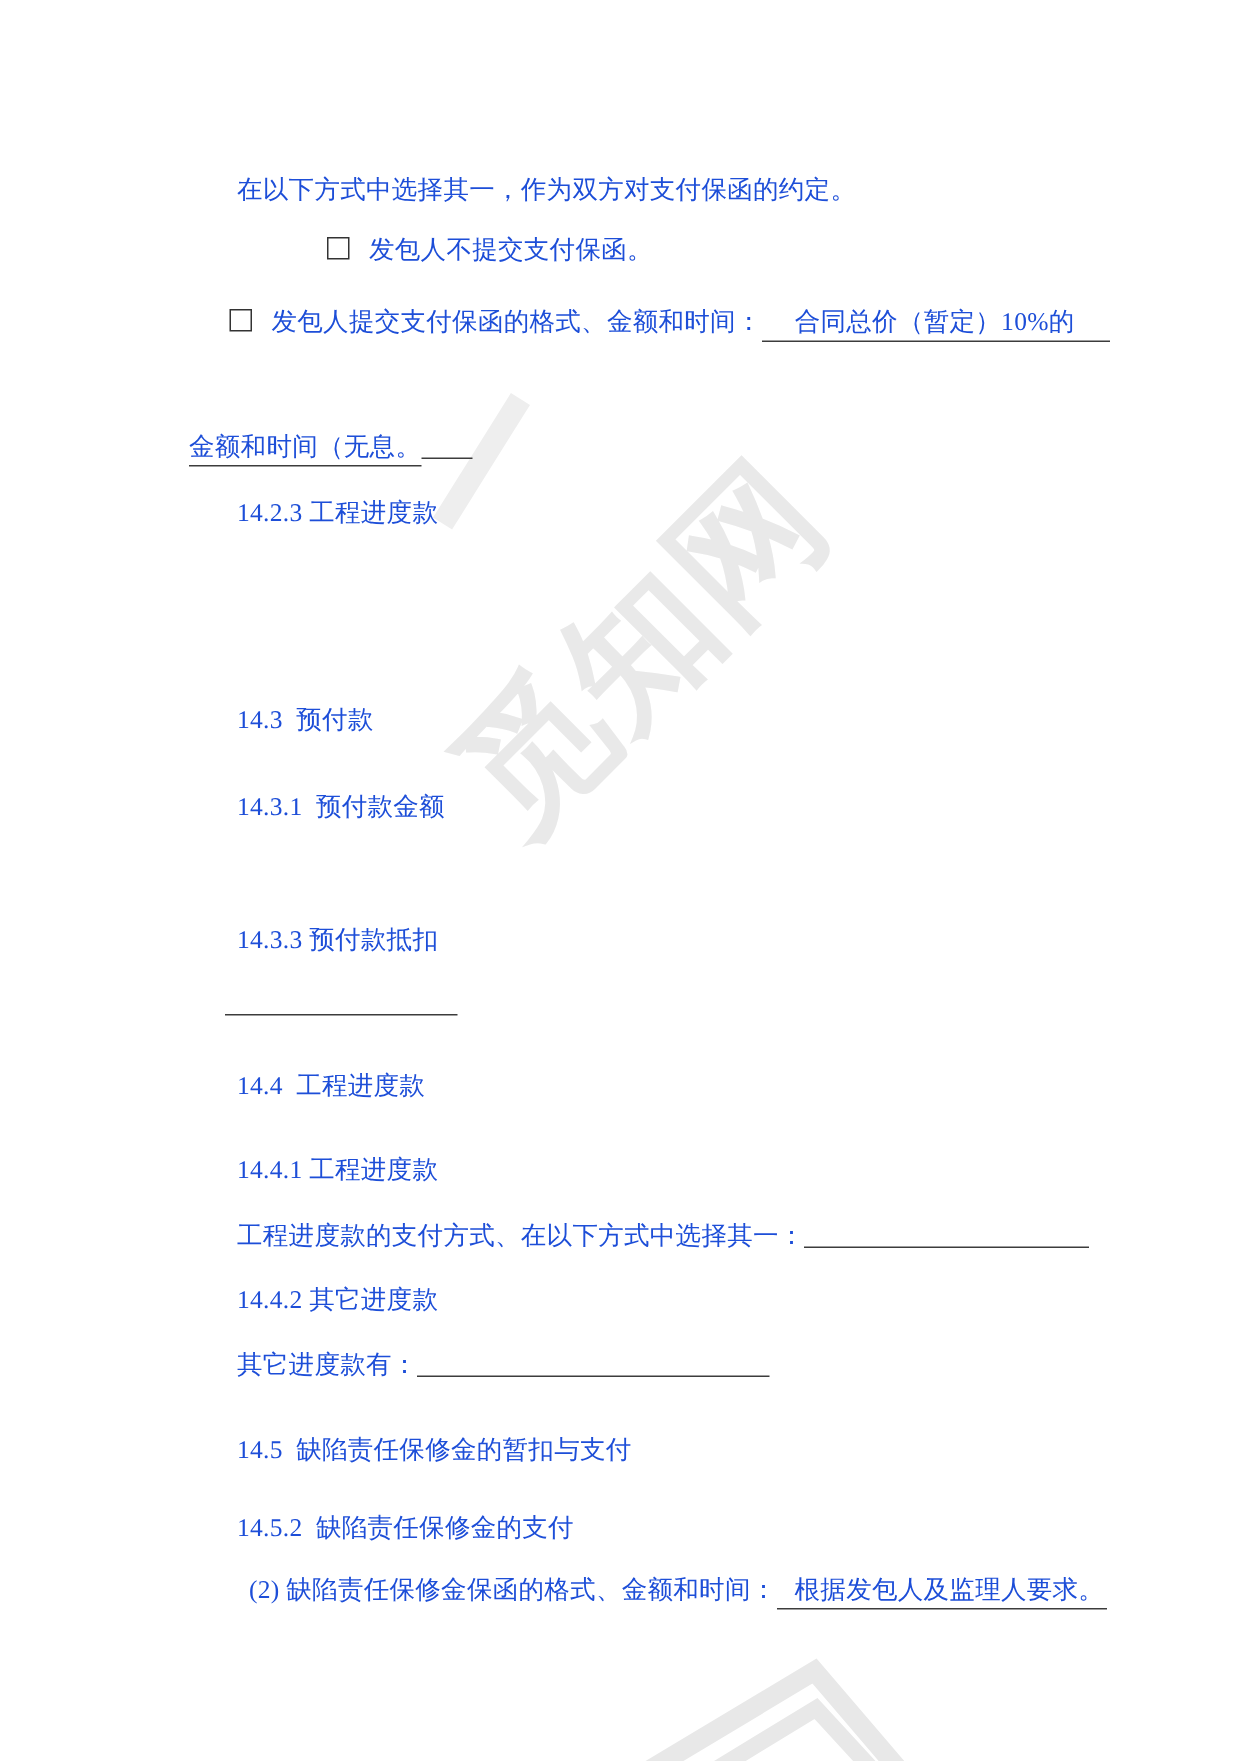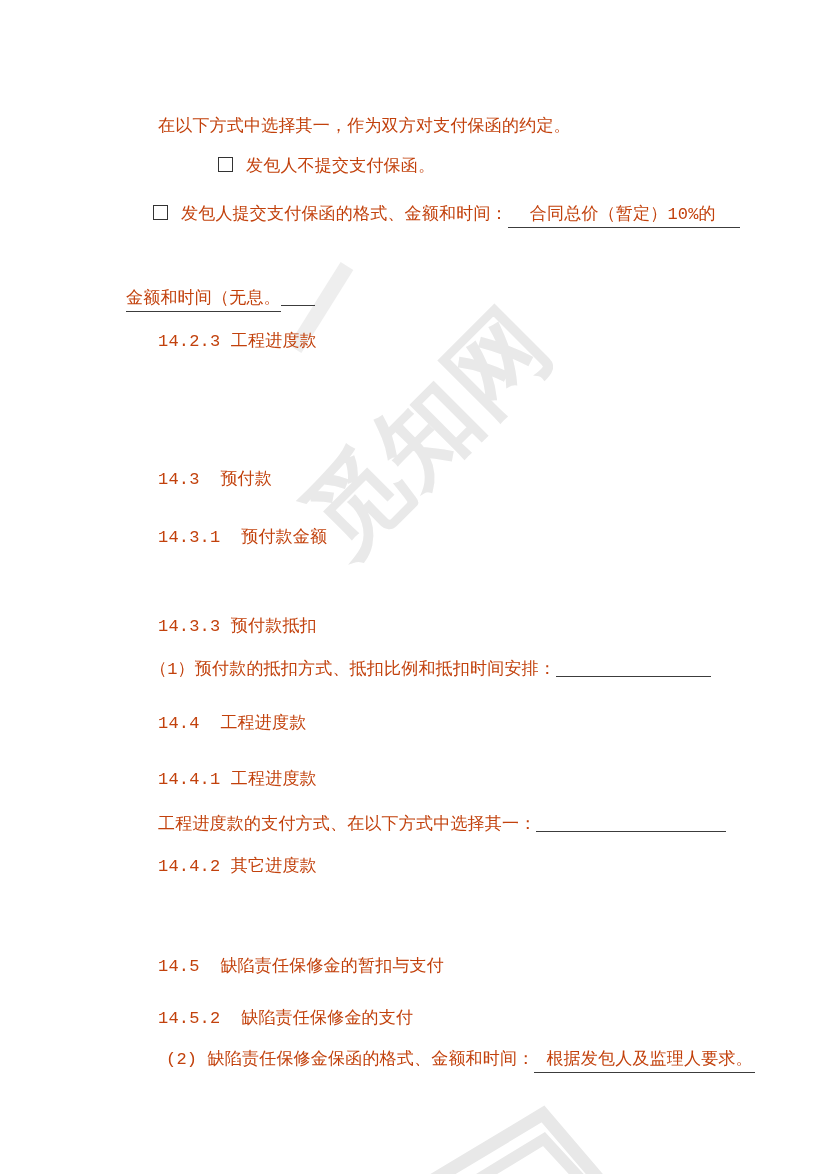--- a/index.html
+++ b/index.html
@@ -10,22 +10,21 @@
     overflow:hidden;
     font-family:"Liberation Serif","DejaVu Serif",serif;
     color:#2e2e2e;
   }
   .line{
     position:absolute;
     font-size:17px;
     line-height:1.25;
     letter-spacing:0.2px;
     white-space:pre;
-    color:#c2410c;
-    font-family:Liberation Mono, monospace;
+    color:#1d4ed8;
   }
   .u{
     border-bottom:1.6px solid #3c3c3c;
     padding-bottom:3px;
     margin-top:31px;
   }
   .u.lead{padding-left:22px;padding-right:24px;}
   .u.lead-sm{padding-left:12px;padding-right:2px;}
   .bu{
     display:inline-block;
@@ -95,30 +94,31 @@
 
 
 
   <div class="line" style="top:469px;left:158px"><span>14.3  预付款</span></div>
 
   <div class="line" style="top:527px;left:158px"><span>14.3.1  预付款金额</span></div>
 
 
   <div class="line" style="top:616px;left:158px"><span>14.3.3 预付款抵扣</span></div>
 
-  <div class="line" style="top:658px;left:150px"><span>（1）预付款的抵扣方式、抵扣比例和抵扣时间安排：</span><span class="bu" style="width:155px"></span></div>
+  <div class="line" style="top:658px;left:150px"><span class="bu" style="width:155px"></span></div>
 
   <div class="line" style="top:713px;left:158px"><span>14.4  工程进度款</span></div>
 
   <div class="line" style="top:769px;left:158px"><span>14.4.1 工程进度款</span></div>
 
   <div class="line" style="top:813px;left:158px"><span>工程进度款的支付方式、在以下方式中选择其一：</span><span class="bu" style="width:190px"></span></div>
 
   <div class="line" style="top:856px;left:158px"><span>14.4.2 其它进度款</span></div>
 
+  <div class="line" style="top:899px;left:158px"><span>其它进度款有：</span><span class="bu" style="width:235px"></span></div>
 
   <div class="line" style="top:956px;left:158px"><span>14.5  缺陷责任保修金的暂扣与支付</span></div>
 
   <div class="line" style="top:1008px;left:158px"><span>14.5.2  缺陷责任保修金的支付</span></div>
 
   <div class="line" style="top:1049px;left:166px"><span>(2) 缺陷责任保修金保函的格式、金额和时间：</span><span class="u lead-sm">根据发包人及监理人要求。</span></div>
 
 </div>
 
 </body></html>

